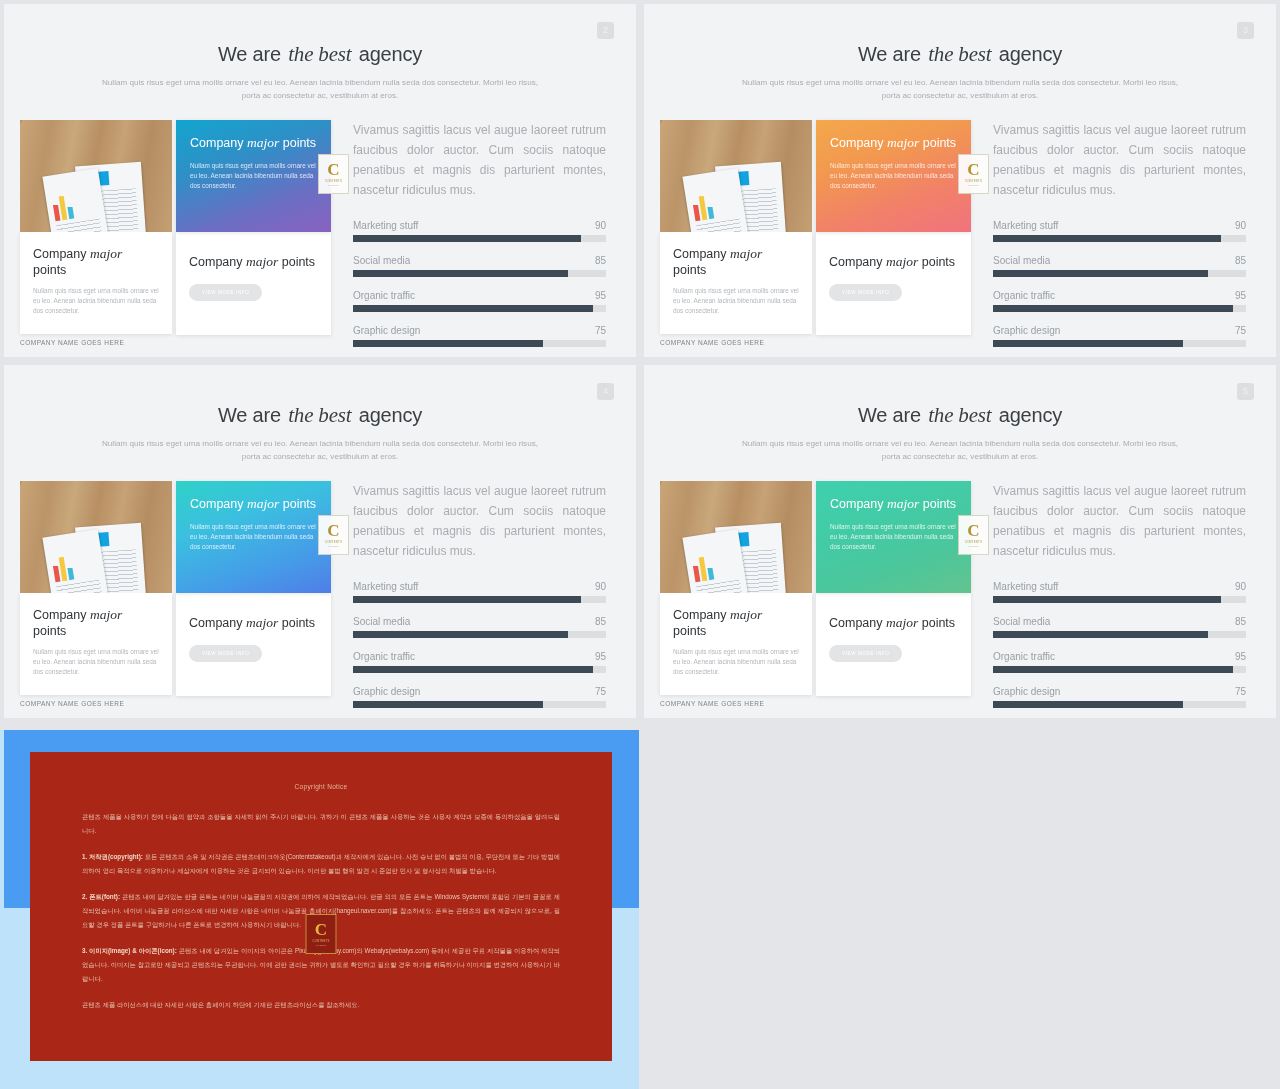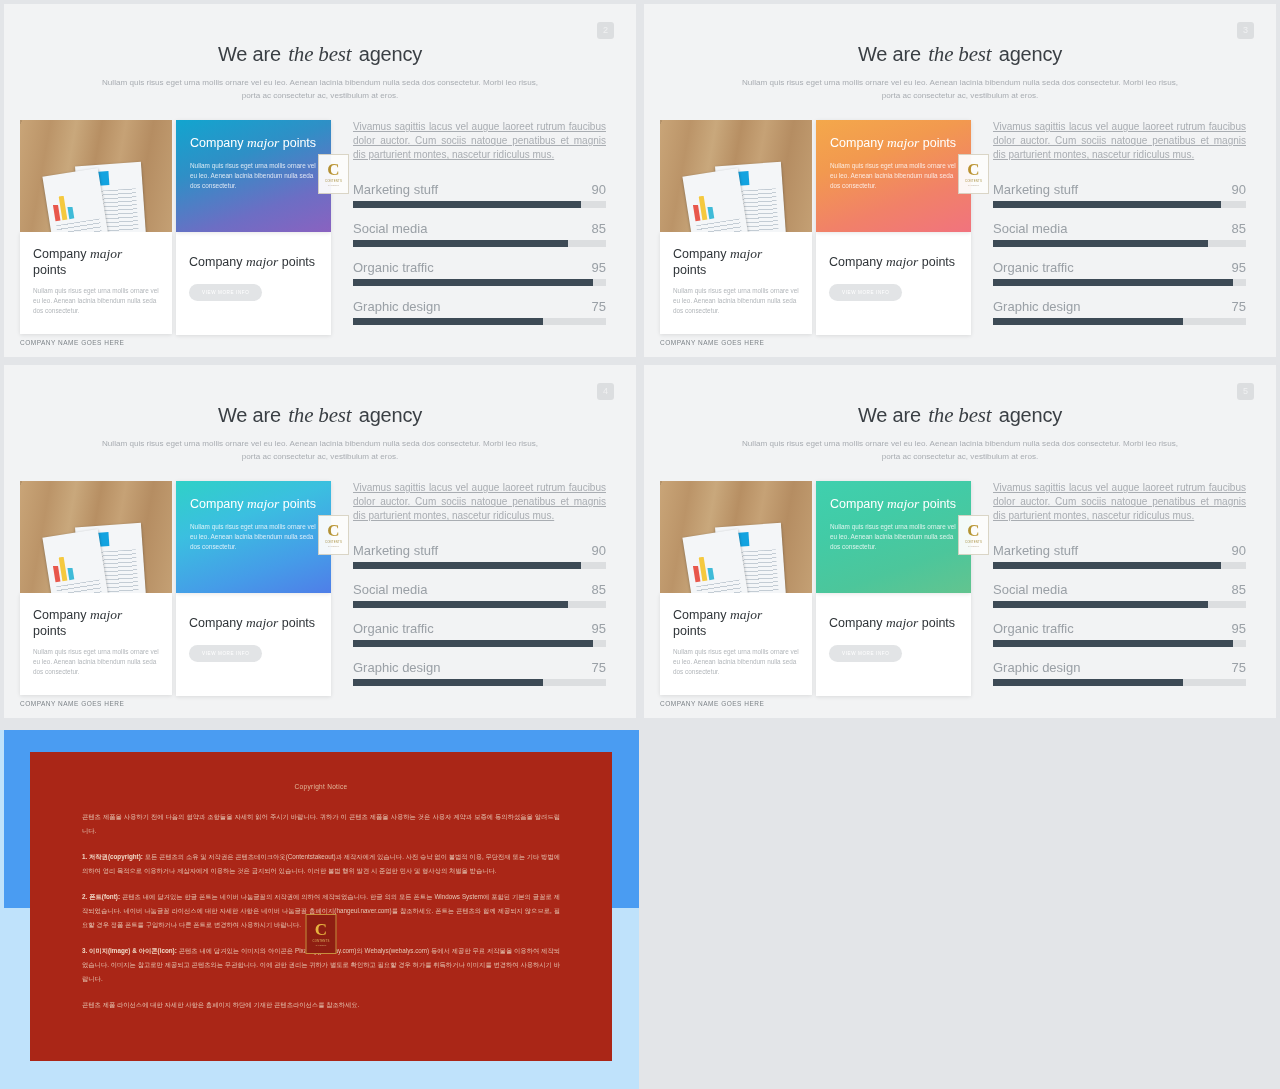--- a/index.html
+++ b/index.html
@@ -147,28 +147,28 @@
     padding: 6px 13px;
     border-radius: 20px;
     background: #e2e4e6;
     color: #ffffff;
     font-size: 4.6px;
     letter-spacing: .6px;
   }
 
   
   .para {
-    font-size: 10px; line-height: 14px;
-    color: #a9adb2; text-align: justify; text-decoration: underline;
+    font-size: 12px; line-height: 20px;
+    color: #a9adb2; text-align: justify;
   }
   .bars { margin-top: 20px; }
   .bar-row { margin-bottom: 13px; }
   .bar-head {
     display: flex; justify-content: space-between; align-items: center;
-    font-size: 13px; color: #9aa0a6; margin-bottom: 4px;
+    font-size: 10px; color: #9aa0a6; margin-bottom: 4px;
   }
   .bar-track { height: 7px; background: #dcdee0; width: 100%; }
   .bar-fill  { height: 7px; background: #3d4a55; }
 
   .footer-name {
     position: absolute; left: 4px; bottom: 5px;
     font-size: 6.5px; letter-spacing: .5px; color: #7d8388;
   }
 
   

